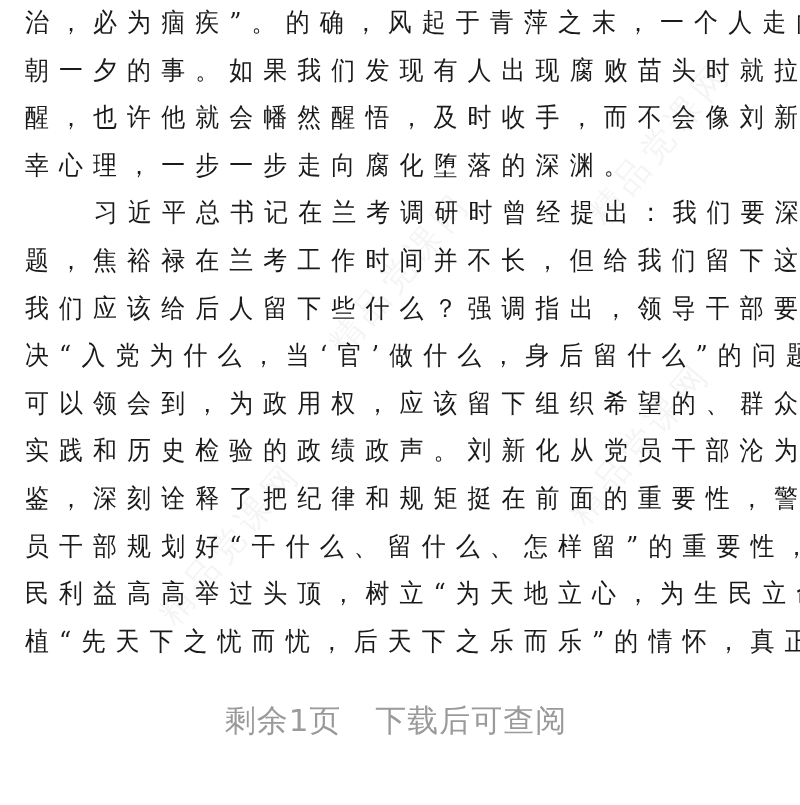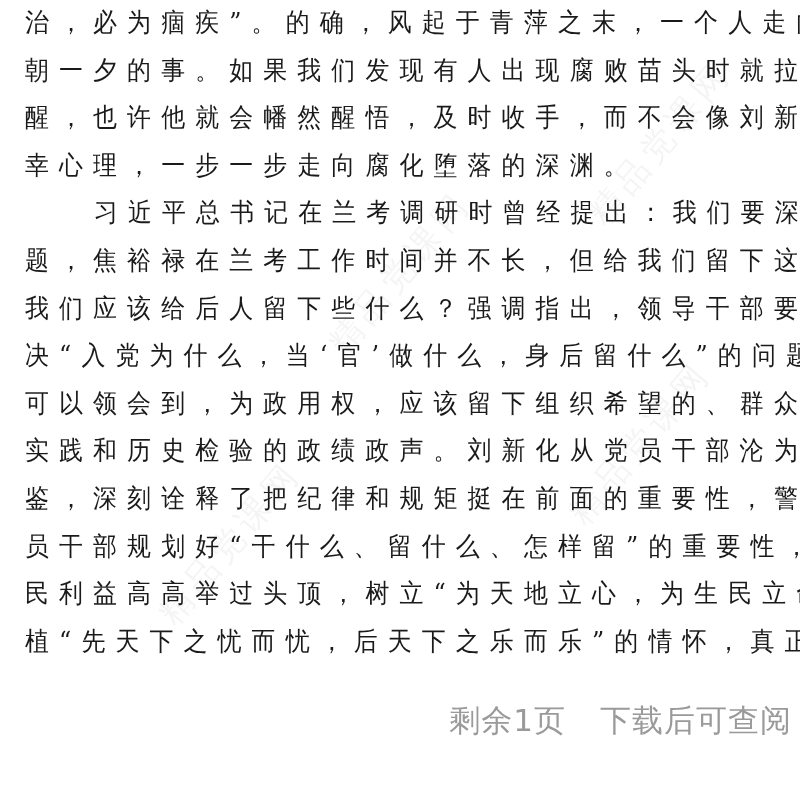--- a/index.html
+++ b/index.html
@@ -49,21 +49,21 @@
       transform: rotate(-50deg);
       white-space: nowrap;
       letter-spacing: 6px;
       pointer-events: none;
     }
     .remaining {
       position: absolute;
       left: 0;
       top: 700px;
       width: 792px;
-      text-align: right;
+      text-align: center;
       font-family: "DejaVu Sans", "Liberation Sans", sans-serif;
       font-size: 31px;
       color: #9a9a9a;
       letter-spacing: 1px;
     }
     .remaining span {
       display: inline-block;
     }
     .remaining .gap {
       width: 34px;

